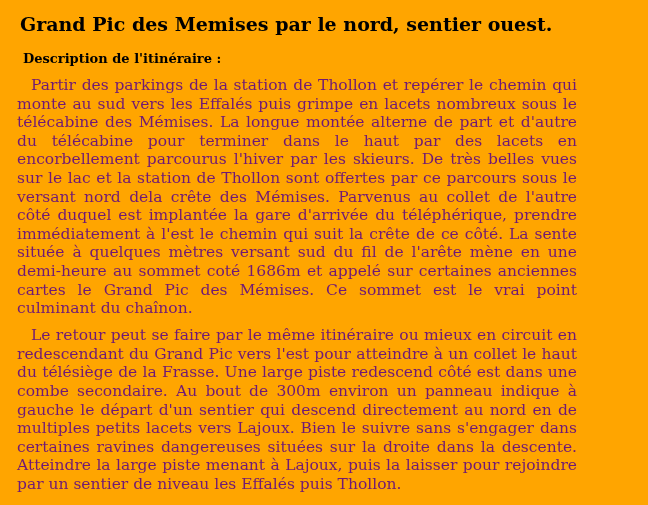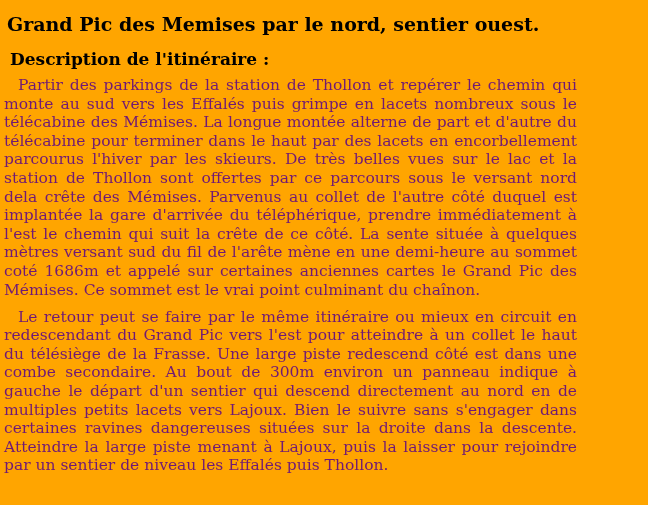--- a/index.html
+++ b/index.html
@@ -11,31 +11,31 @@
     height: 505px;
     background: #FFA500;
     color: #000000;
     font-family: "DejaVu Serif", serif;
     overflow: hidden;
   }
   .page {
     box-sizing: border-box;
     width: 600px;
     height: 505px;
-    padding: 12px 23px 0 4px;
+    padding: 12px 23px 0 17px;
   }
   .page-title {
     font-size: 19px;
     font-weight: bold;
     line-height: 24px;
     margin: 0 0 0 3px;
     color: #000000;
   }
   .section-heading {
-    font-size: 17px;
+    font-size: 13px;
     font-weight: bold;
     line-height: 16px;
     margin: 15px 0 9px 6px;
     color: #000000;
   }
   .itinerary-paragraph {
     font-size: 15.5px;
     line-height: 18.6px;
     text-align: justify;
     text-indent: 14px;

